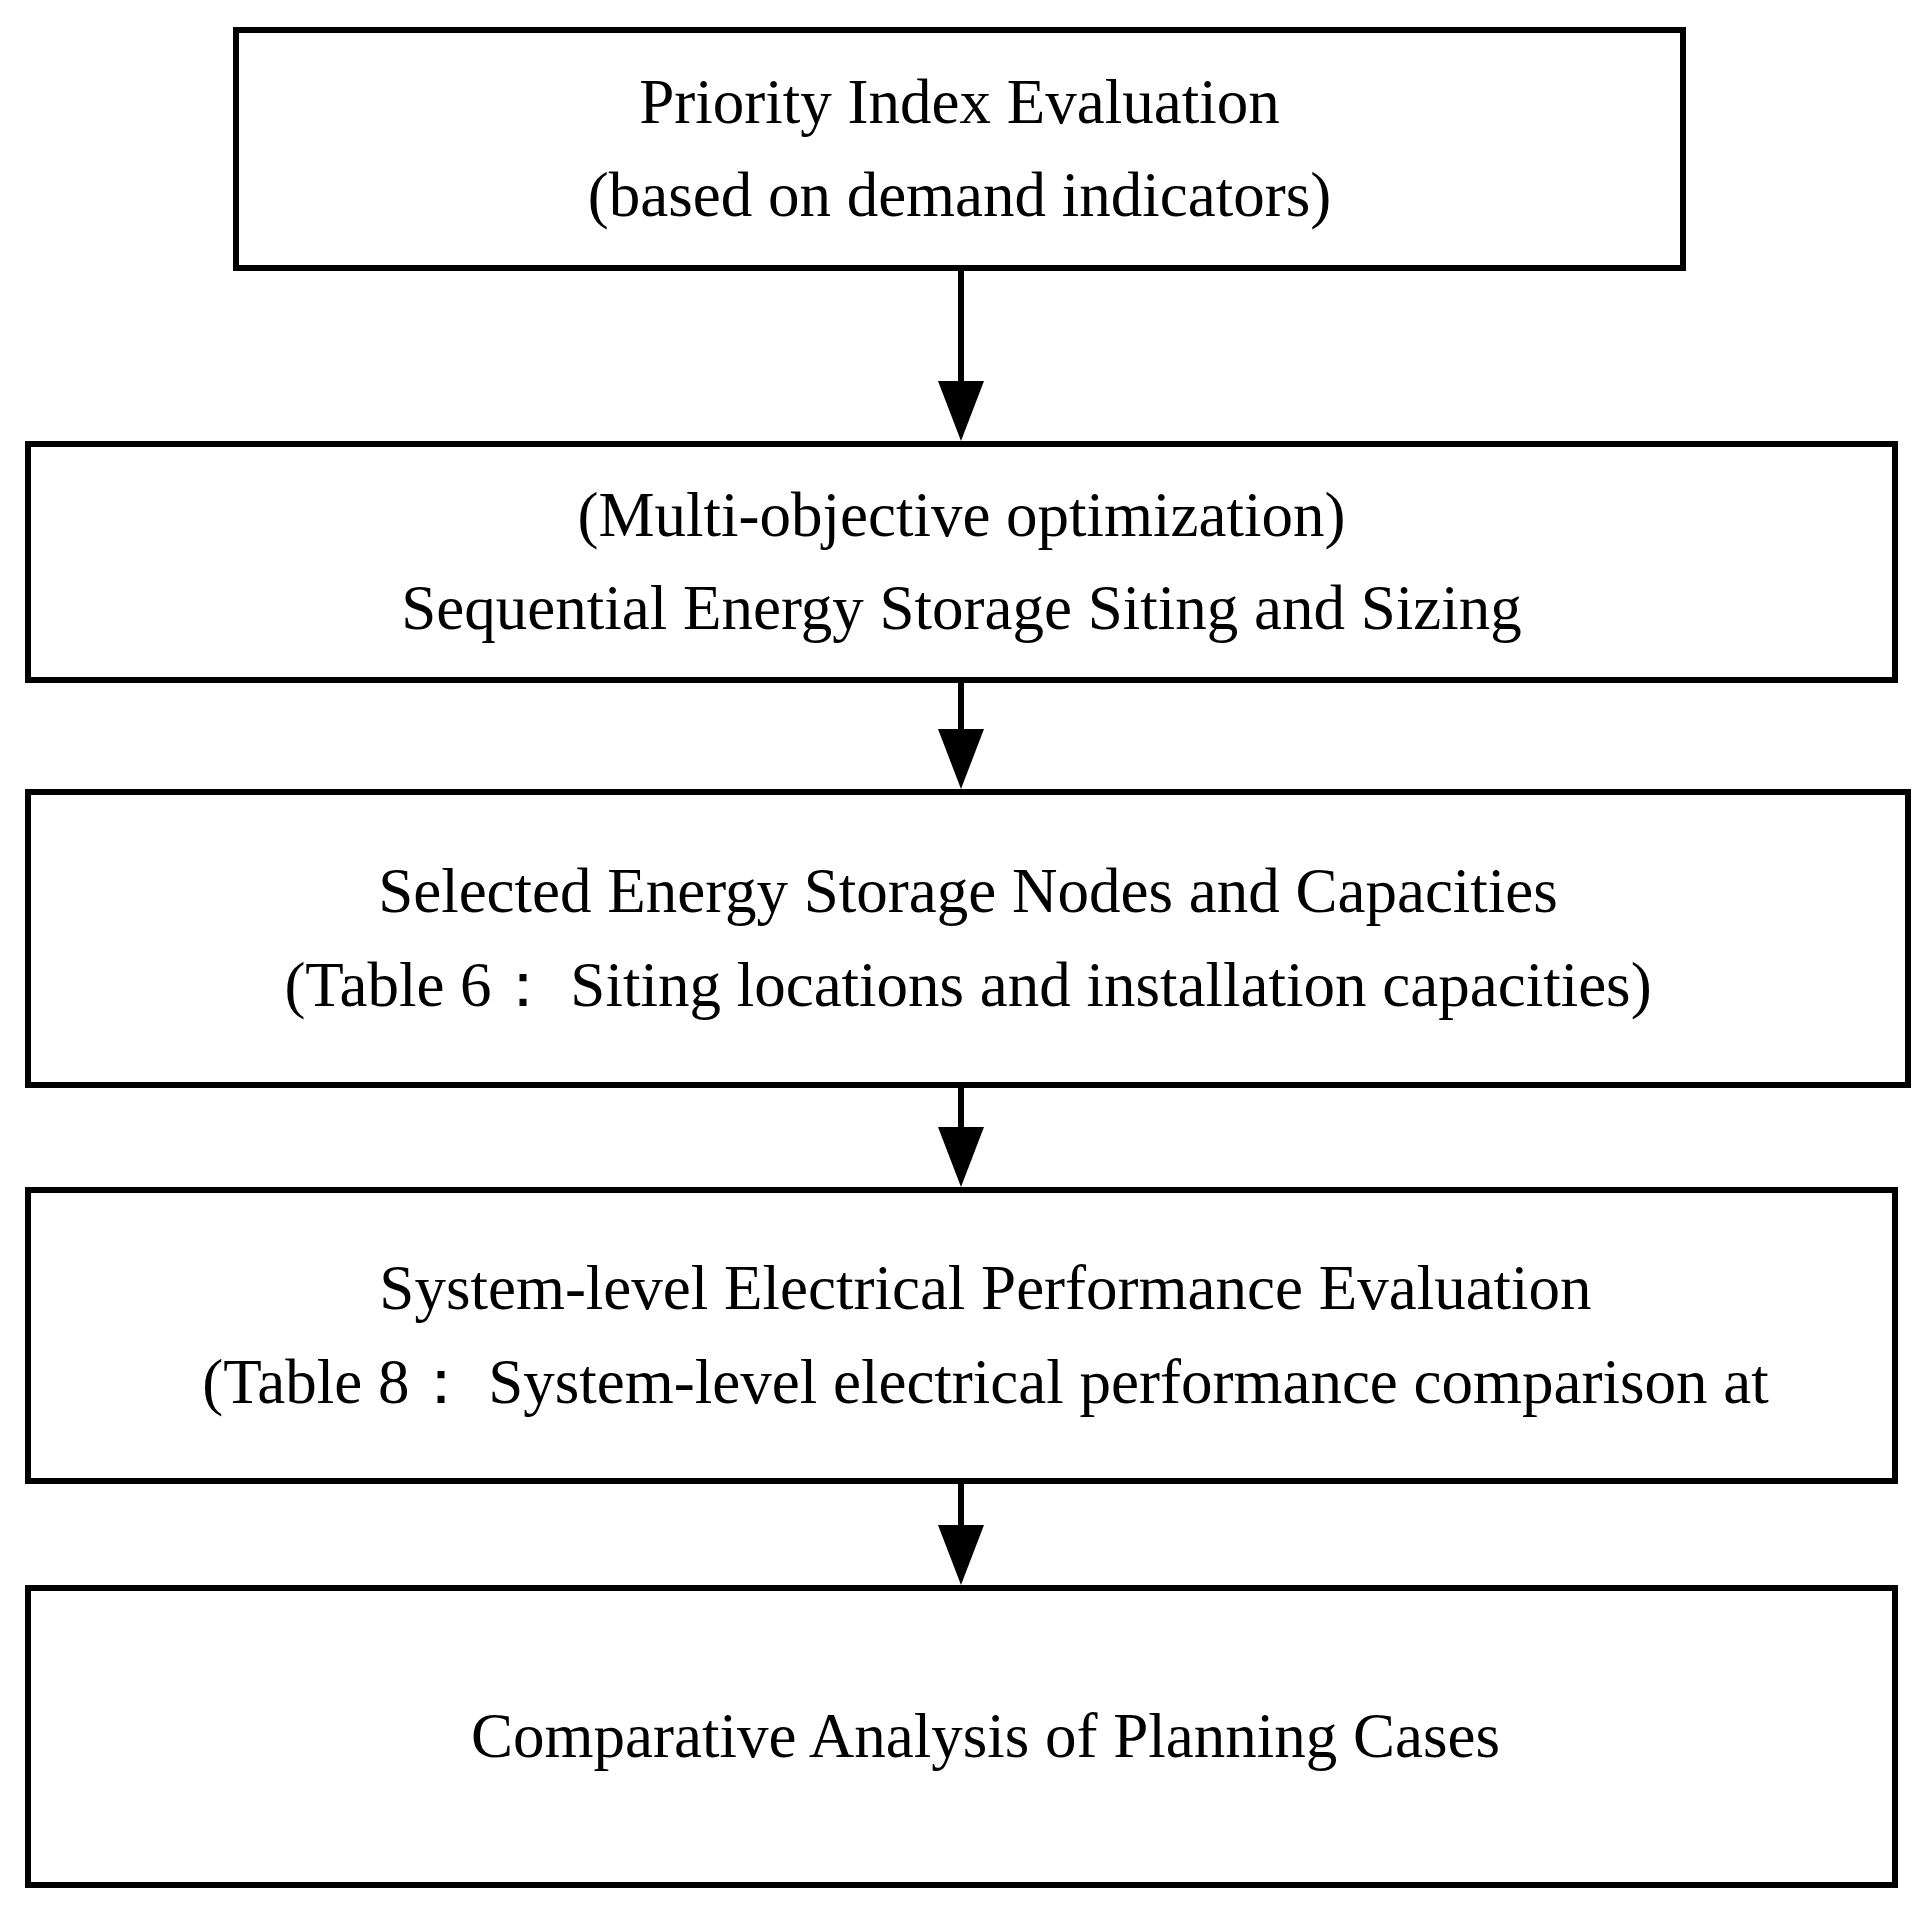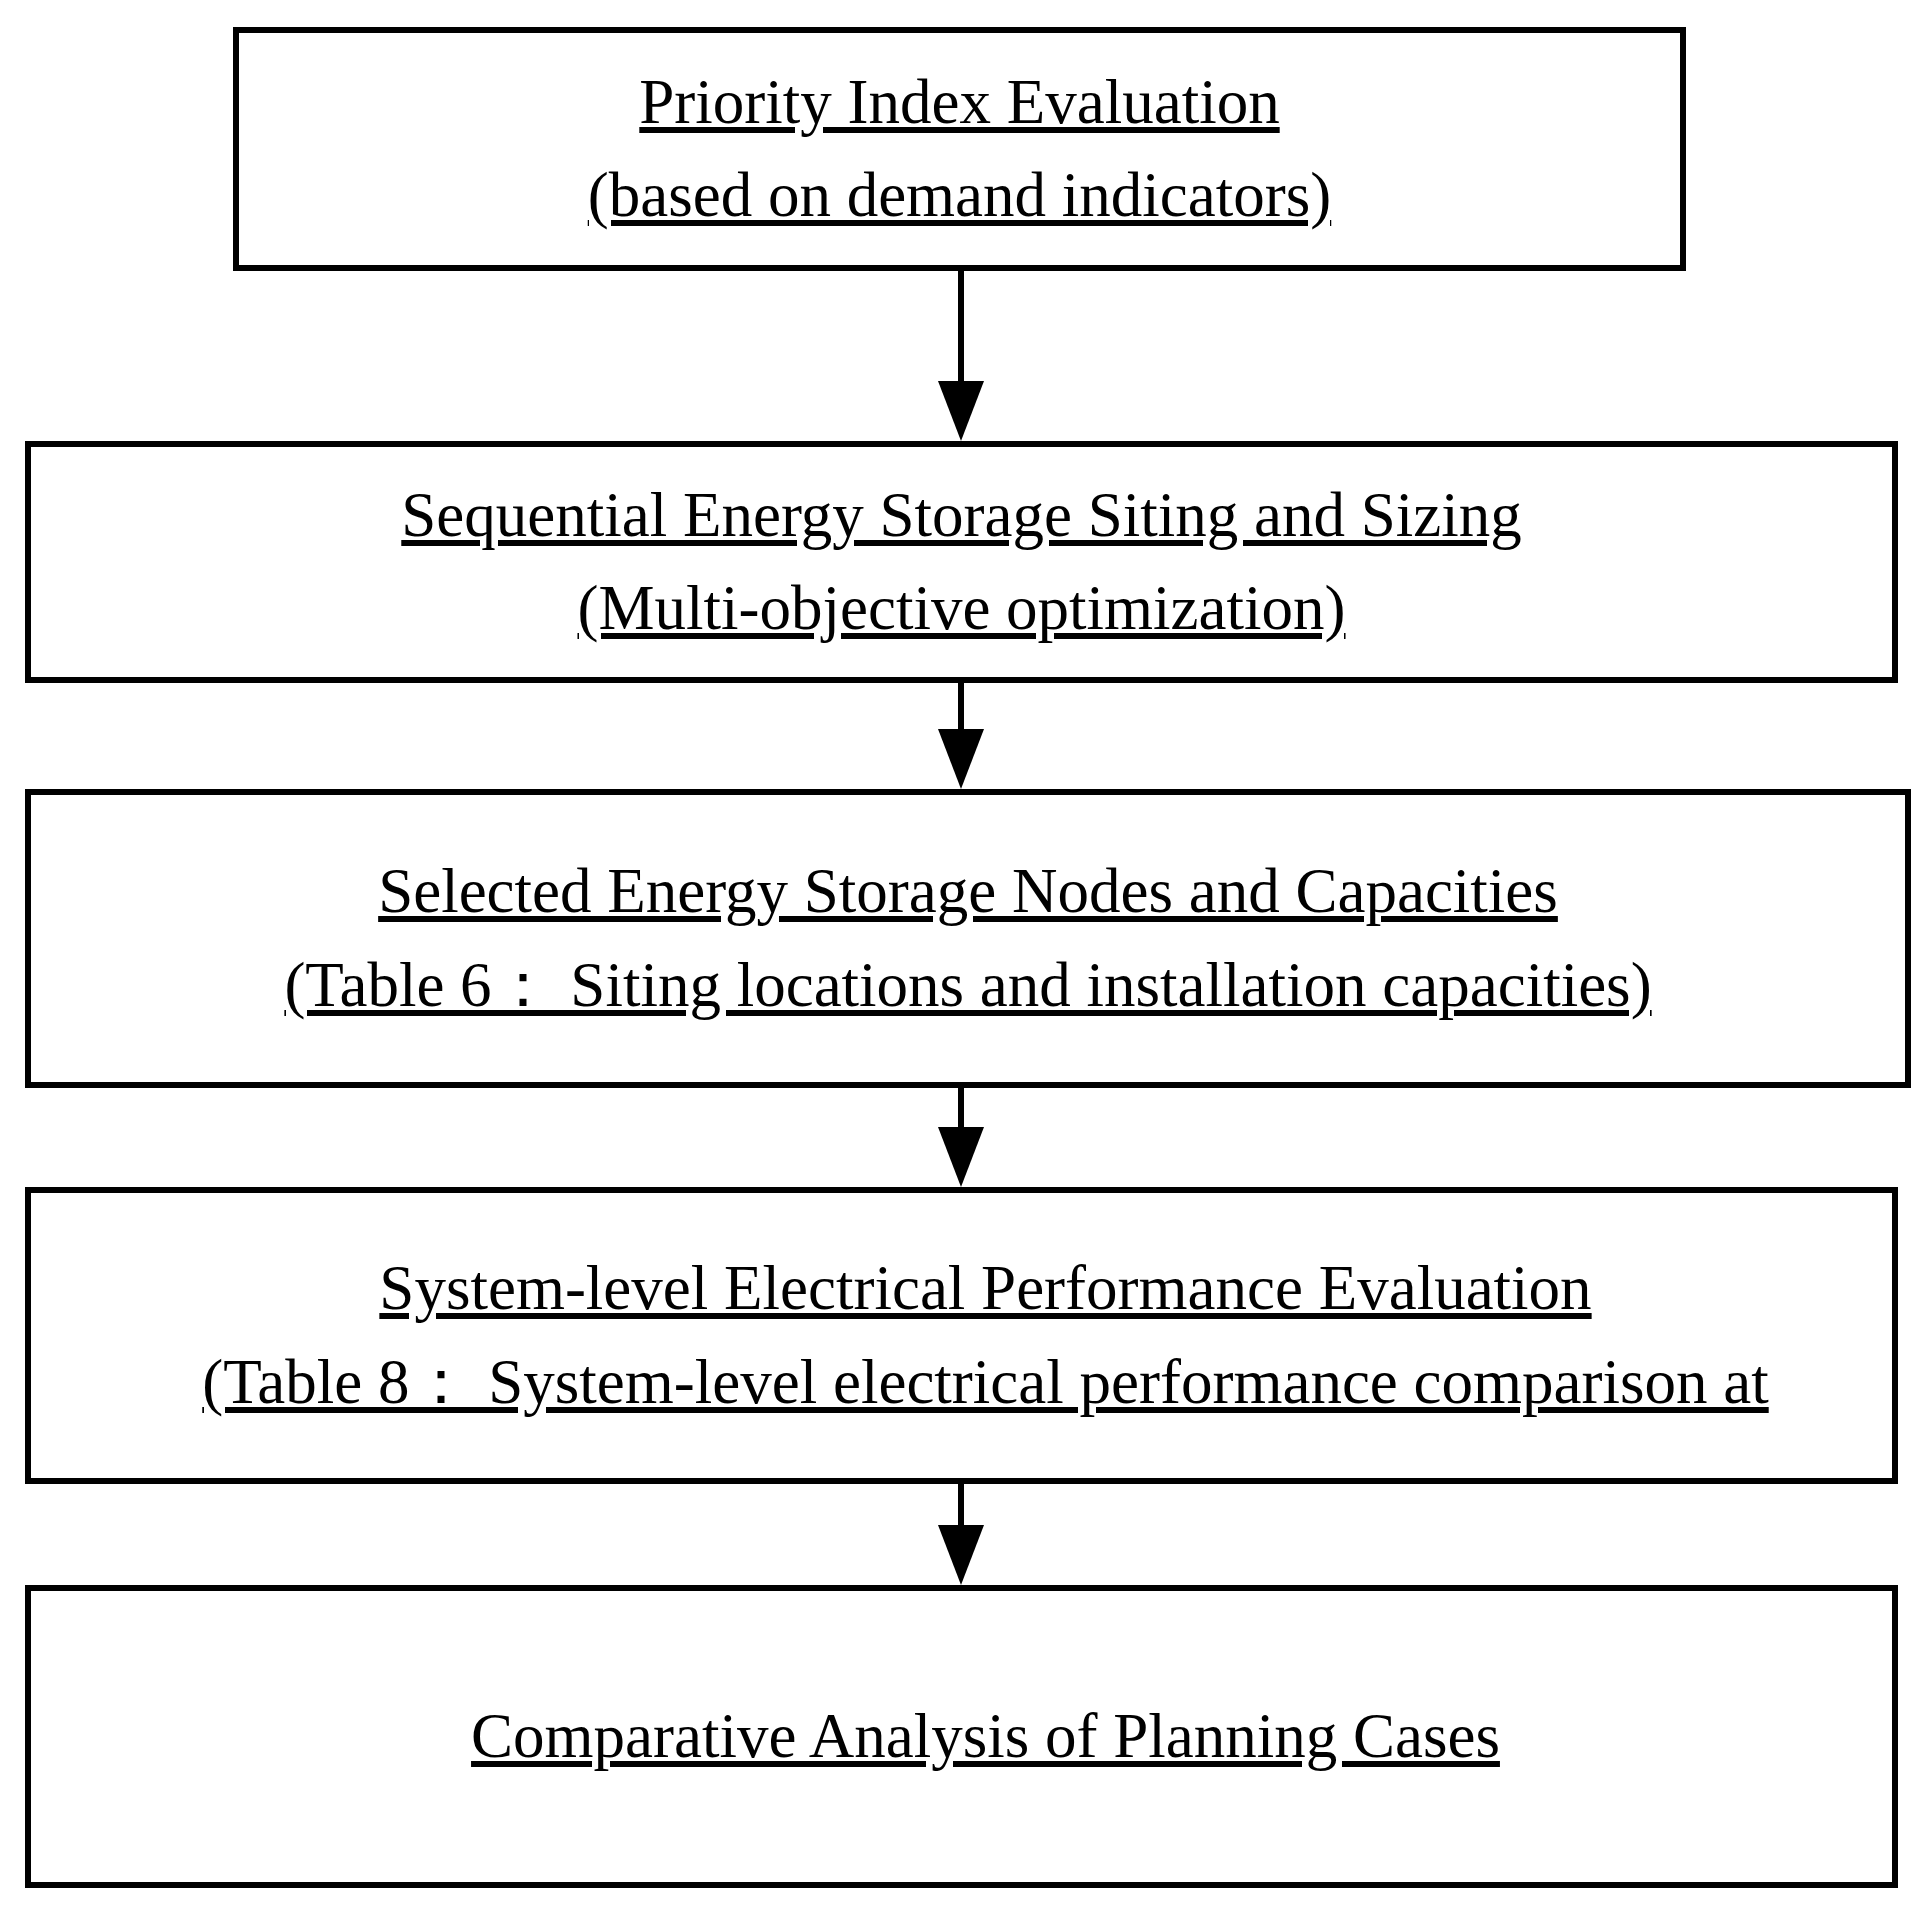--- a/index.html
+++ b/index.html
@@ -16,21 +16,20 @@
     box-sizing: border-box;
     border: 6.3px solid var(--border, #000000);
     background: var(--background, #ffffff);
     display: flex;
     flex-direction: column;
     justify-content: center;
     align-items: center;
     text-align: center;
     font-size: 63px;
     line-height: 1.48;
-    text-decoration: underline;
   }
   .box .line { width: 100%; white-space: nowrap; }
   .box-1 { left: 233px; top: 27px;   width: 1453px; height: 244px; }
   .box-2 { left: 25px;  top: 441px;  width: 1873px; height: 242px; }
   .box-3 { left: 25px;  top: 789px;  width: 1886px; height: 299px; }
   .box-4 { left: 25px;  top: 1187px; width: 1873px; height: 297px; padding-left: 48px; }
   .box-5 { left: 25px;  top: 1585px; width: 1873px; height: 303px; padding-left: 48px; }
   .arrow {
     position: absolute;
     left: 961px;
@@ -60,22 +59,22 @@
     <div class="line">Priority Index Evaluation</div>
     <div class="line">(based on demand indicators)</div>
   </div>
 
   <div class="arrow arrow-1">
     <div class="shaft"></div>
     <div class="head"></div>
   </div>
 
   <div class="box box-2">
+    <div class="line">(Multi-objective optimization)</div>
     <div class="line">Sequential Energy Storage Siting and Sizing</div>
-    <div class="line">(Multi-objective optimization)</div>
   </div>
 
   <div class="arrow arrow-2">
     <div class="shaft"></div>
     <div class="head"></div>
   </div>
 
   <div class="box box-3">
     <div class="line">Selected Energy Storage Nodes and Capacities</div>
     <div class="line">(Table 6： Siting locations and installation capacities)</div>

